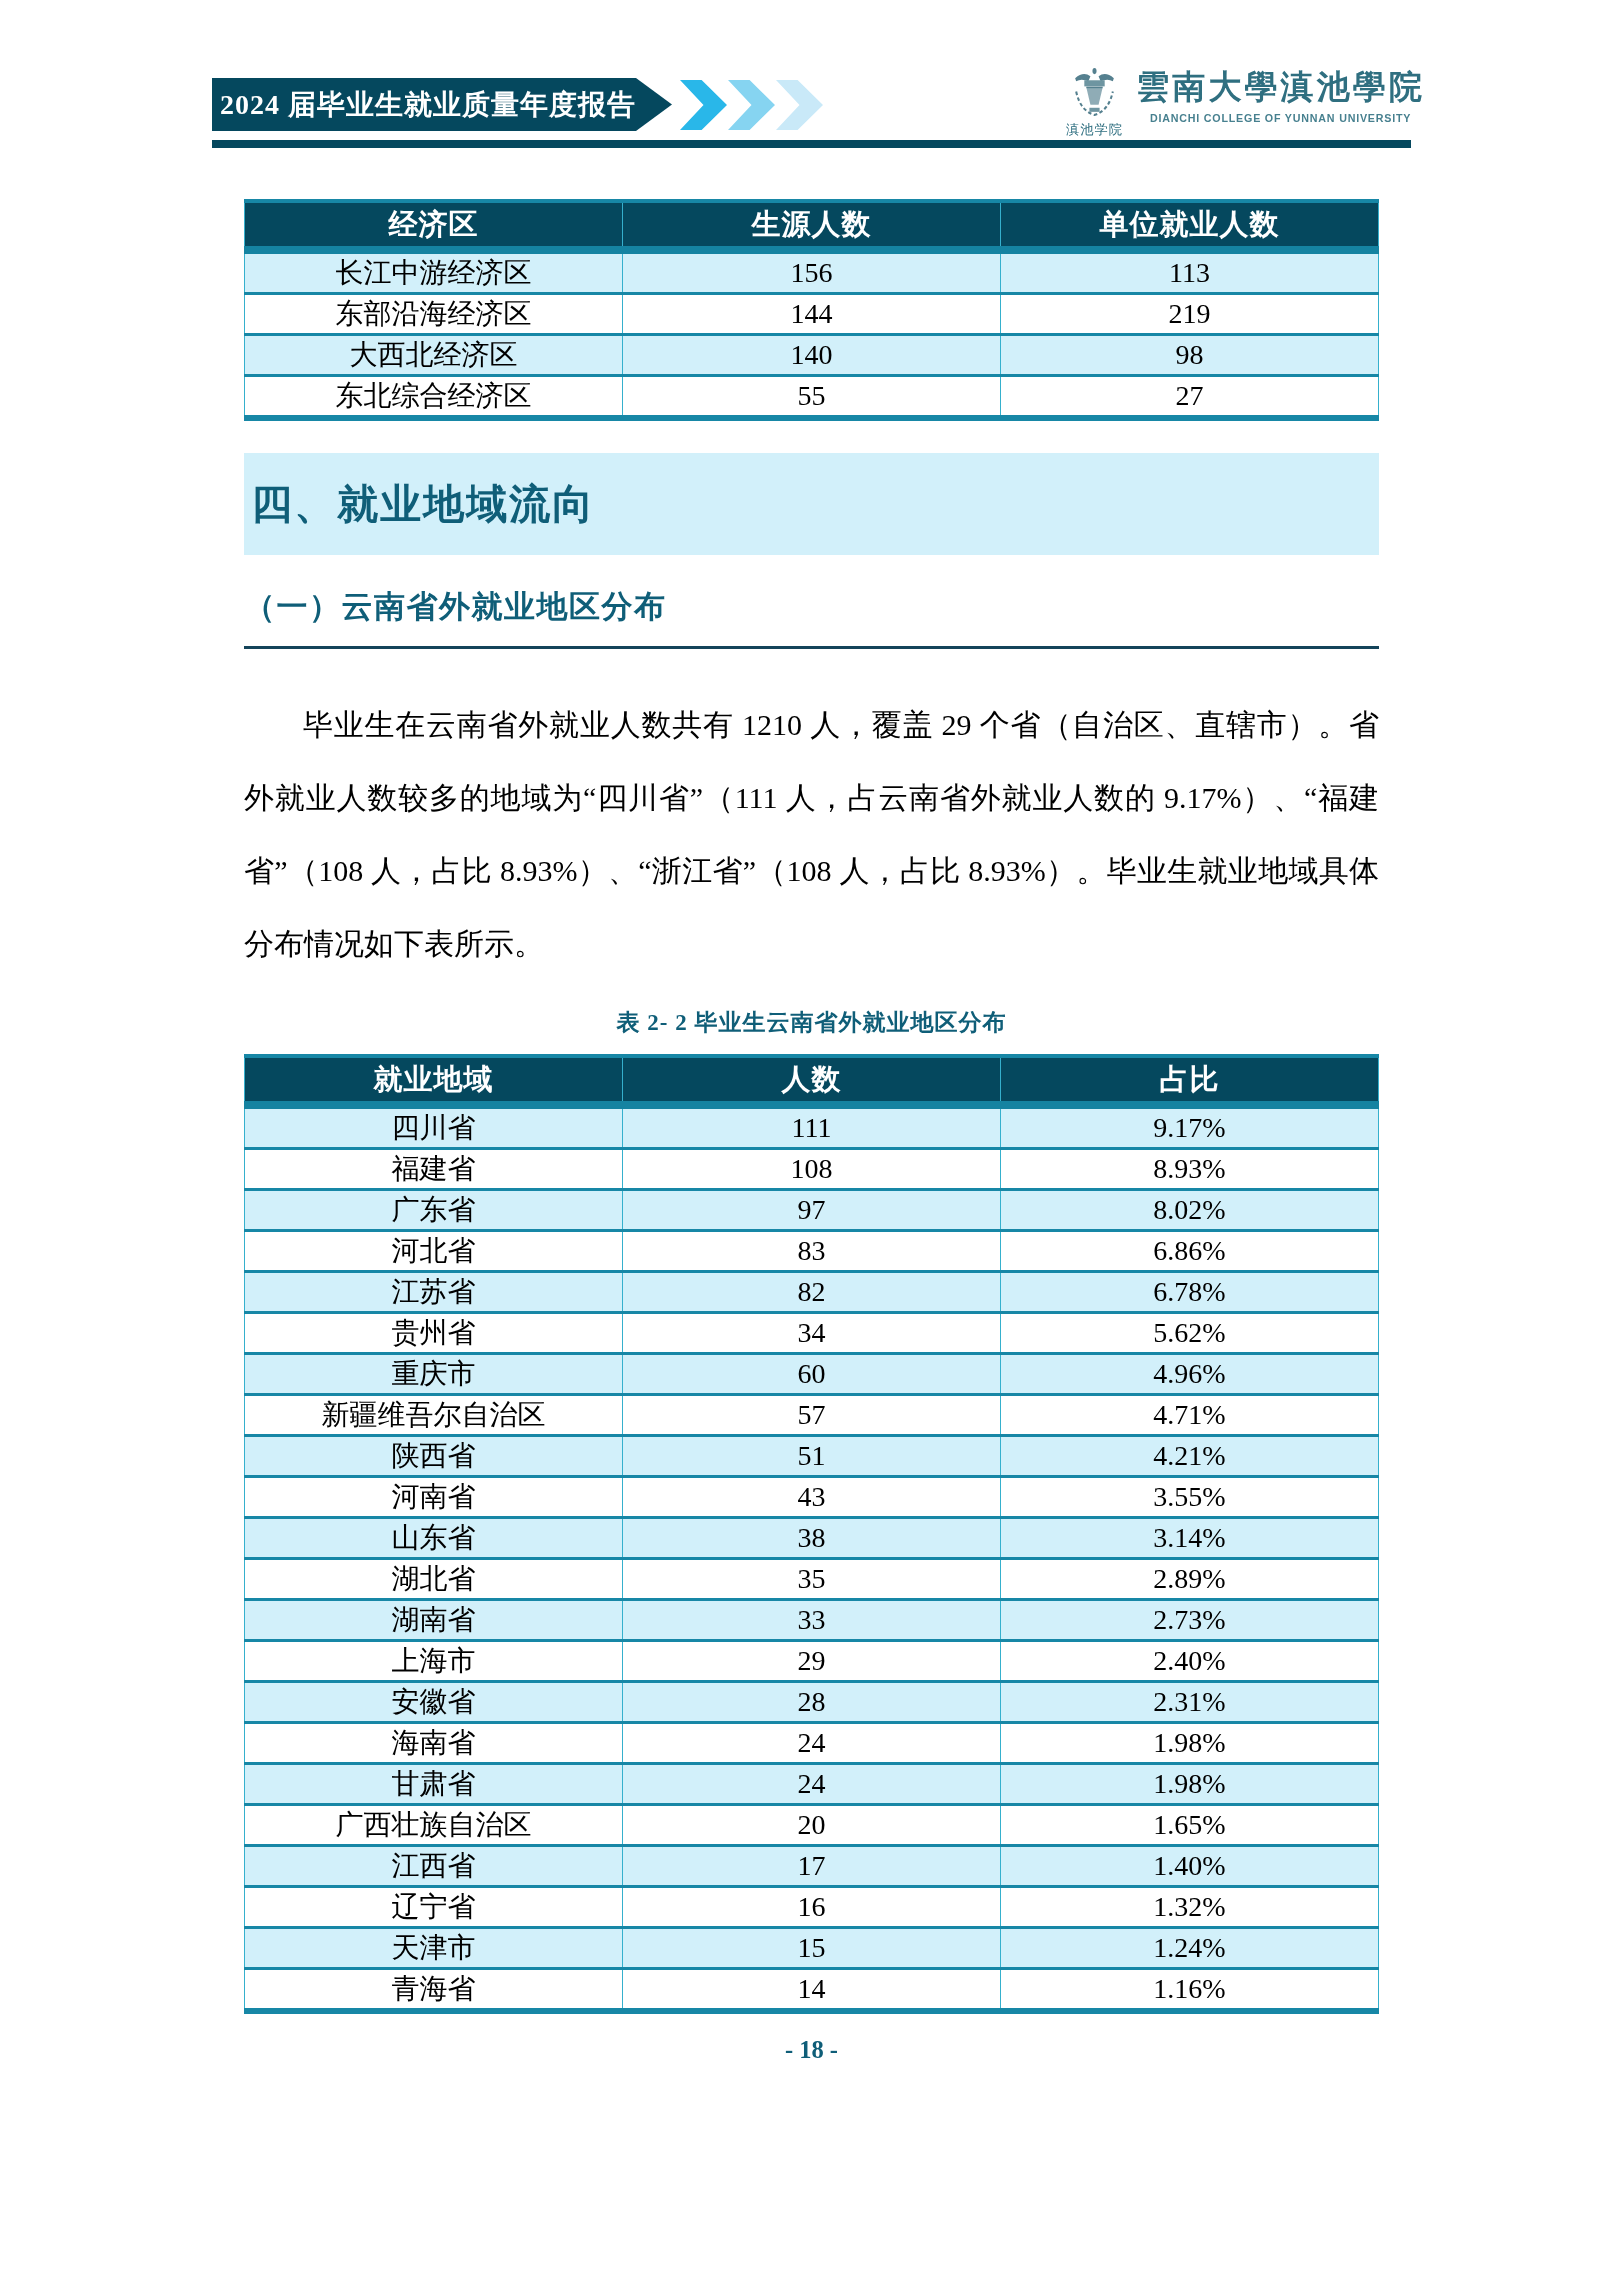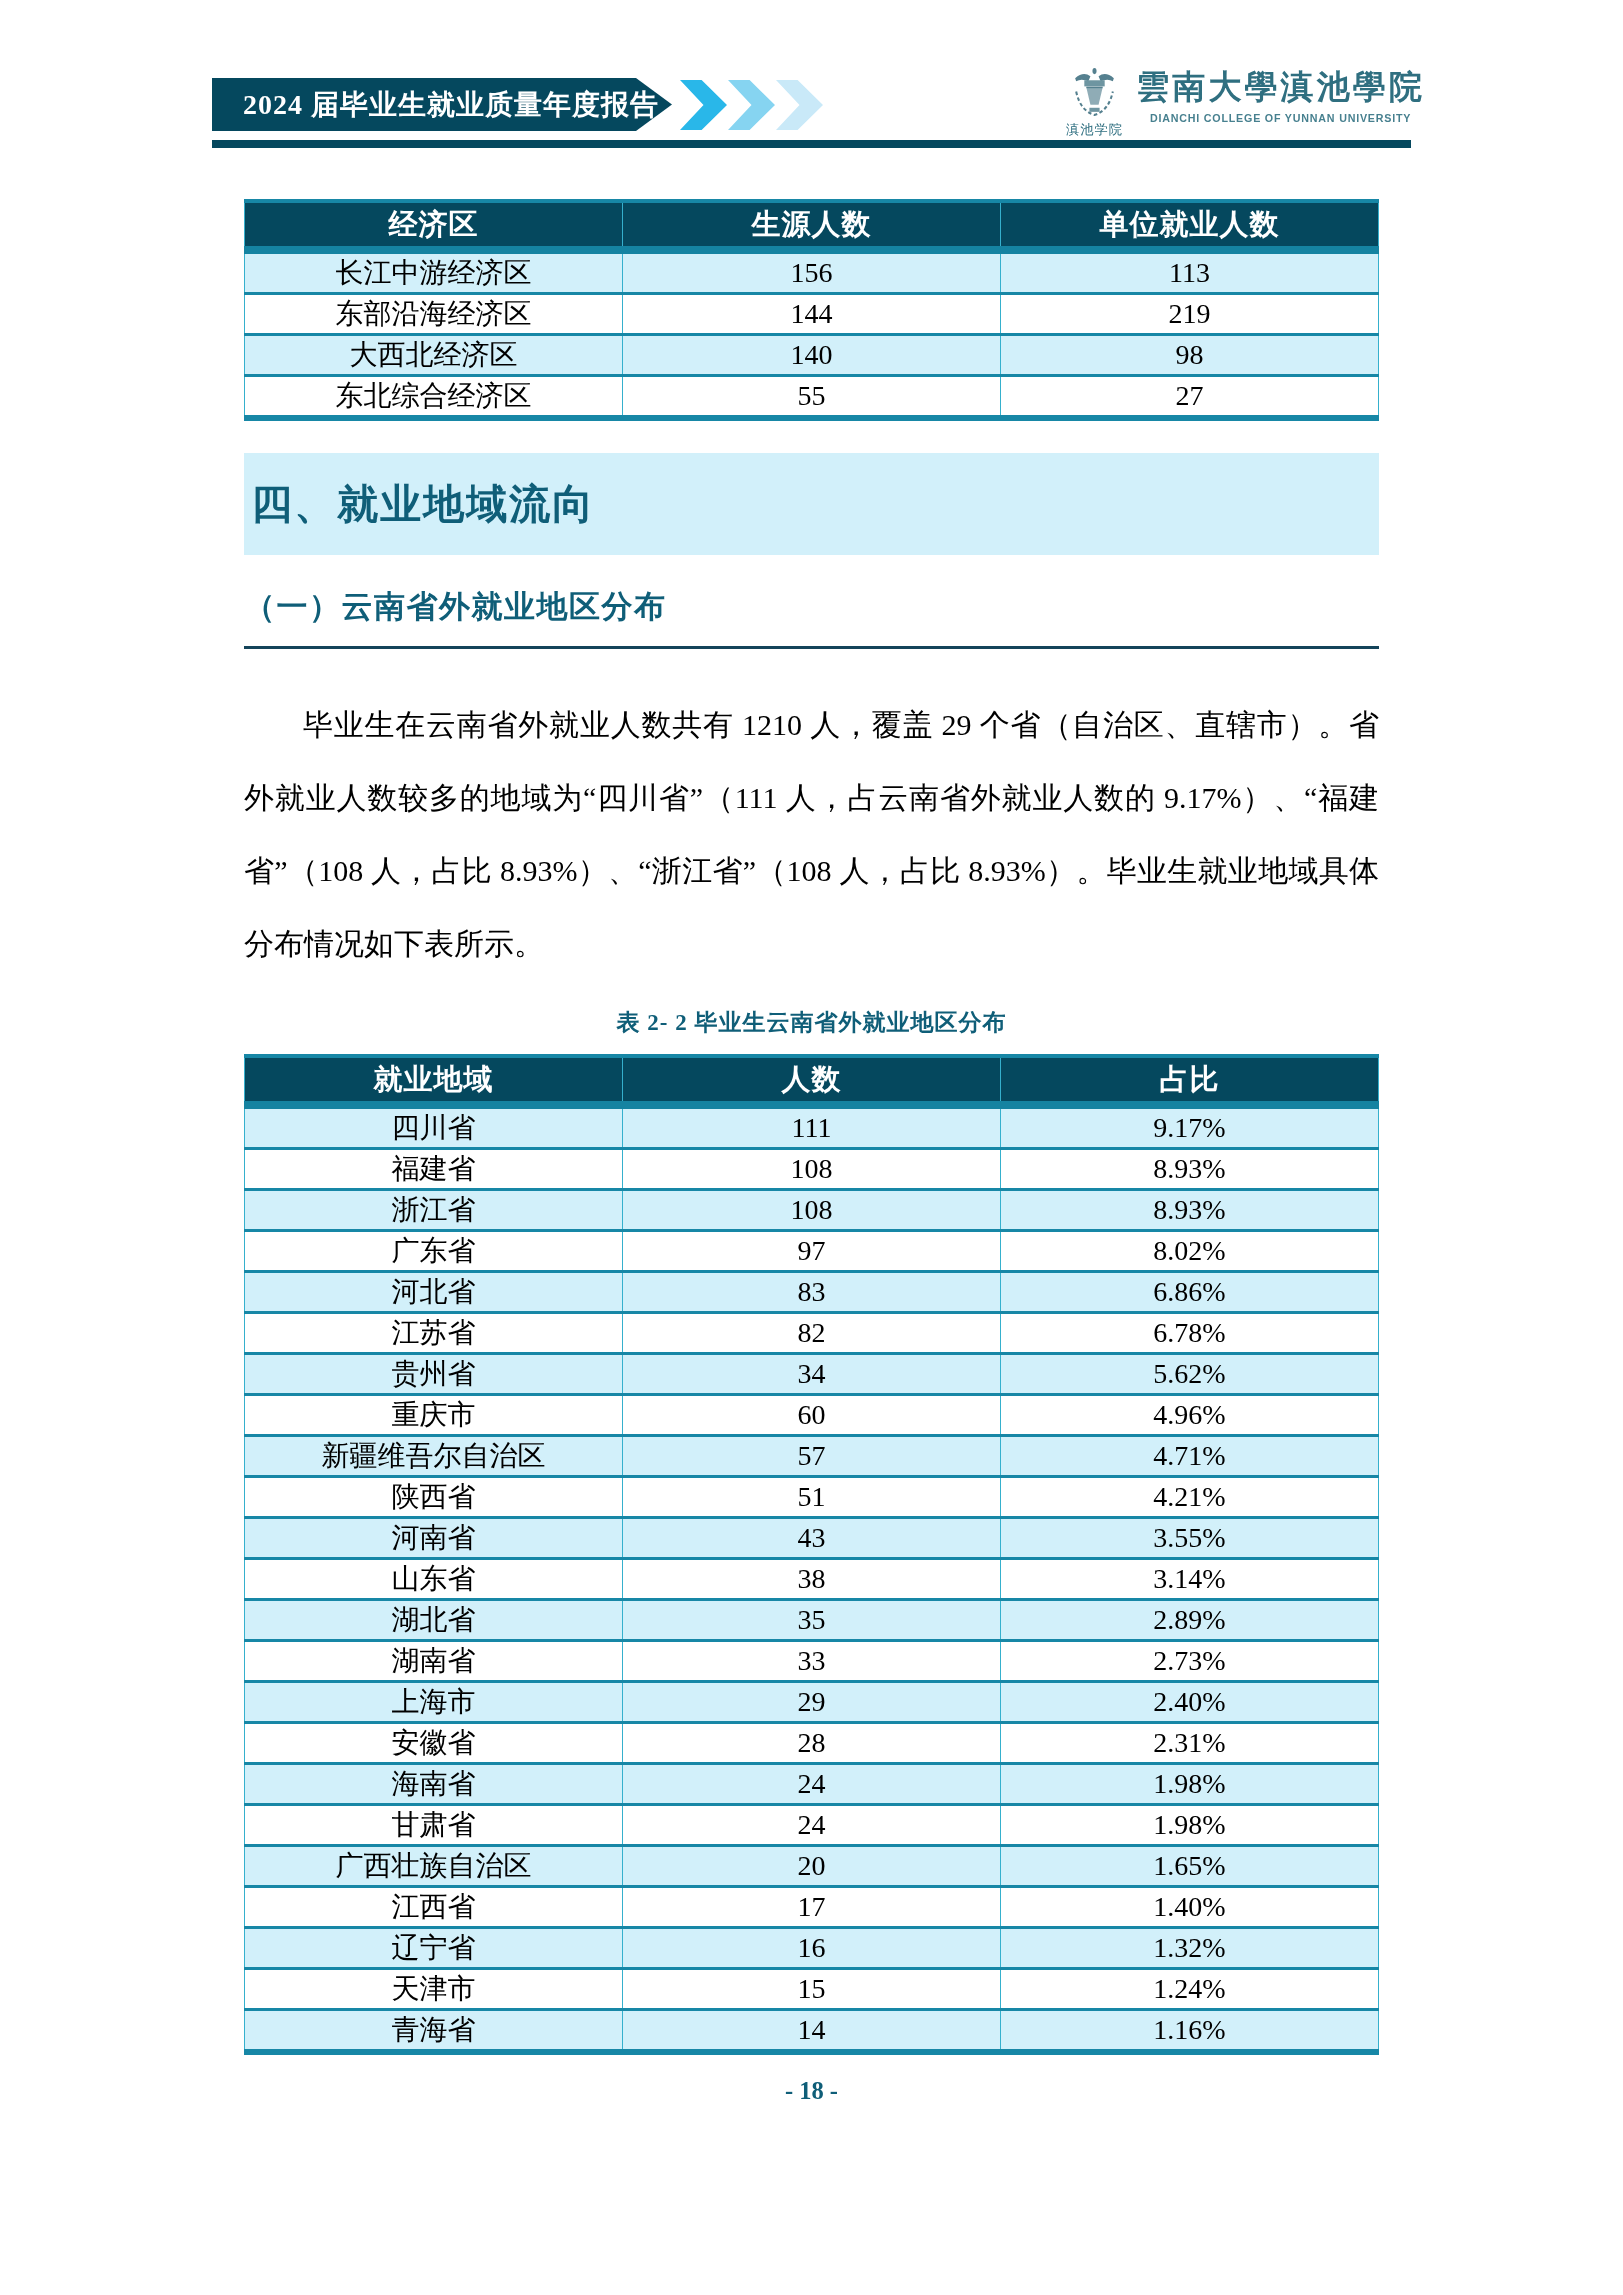--- a/index.html
+++ b/index.html
@@ -20,21 +20,21 @@
     font-family:"Liberation Serif","DejaVu Serif",serif;color:#000;
   }
   .page{width:1623px;height:2295px;position:relative;}
 
   
   .page-header{position:relative;height:153px;}
   .title-banner{
     position:absolute;left:212px;top:78px;width:460px;height:53px;
     background:var(--dark-teal);color:#fff;
     clip-path:polygon(0 0,calc(100% - 36px) 0,100% 50%,calc(100% - 36px) 100%,0 100%);
-    display:flex;align-items:center;padding-left:31px;
+    display:flex;align-items:center;padding-left:8px;
     font-size:28px;font-weight:bold;letter-spacing:1px;white-space:nowrap;
   }
   .chevron{position:absolute;top:80px;width:47px;height:50px;
     clip-path:polygon(0 0,46% 0,100% 50%,46% 100%,0 100%,50% 50%);}
   .chev1{left:680px;background:var(--chev1);}
   .chev2{left:728px;background:var(--chev2);}
   .chev3{left:776px;background:var(--chev3);}
   .logo{position:absolute;top:65px;right:198px;display:flex;align-items:flex-start;gap:11.2px;}
   .emblem-box{display:flex;flex-direction:column;align-items:center;width:61px;}
   .emblem-label{font-size:13.3px;font-weight:normal;color:var(--logo-teal);letter-spacing:1px;margin-top:1px;}
@@ -184,25 +184,20 @@
             <td>四川省</td>
             <td>111</td>
             <td>9.17%</td>
           </tr>
           <tr>
             <td>福建省</td>
             <td>108</td>
             <td>8.93%</td>
           </tr>
           <tr>
-            <td>浙江省</td>
-            <td>108</td>
-            <td>8.93%</td>
-          </tr>
-          <tr>
             <td>广东省</td>
             <td>97</td>
             <td>8.02%</td>
           </tr>
           <tr>
             <td>河北省</td>
             <td>83</td>
             <td>6.86%</td>
           </tr>
           <tr>

